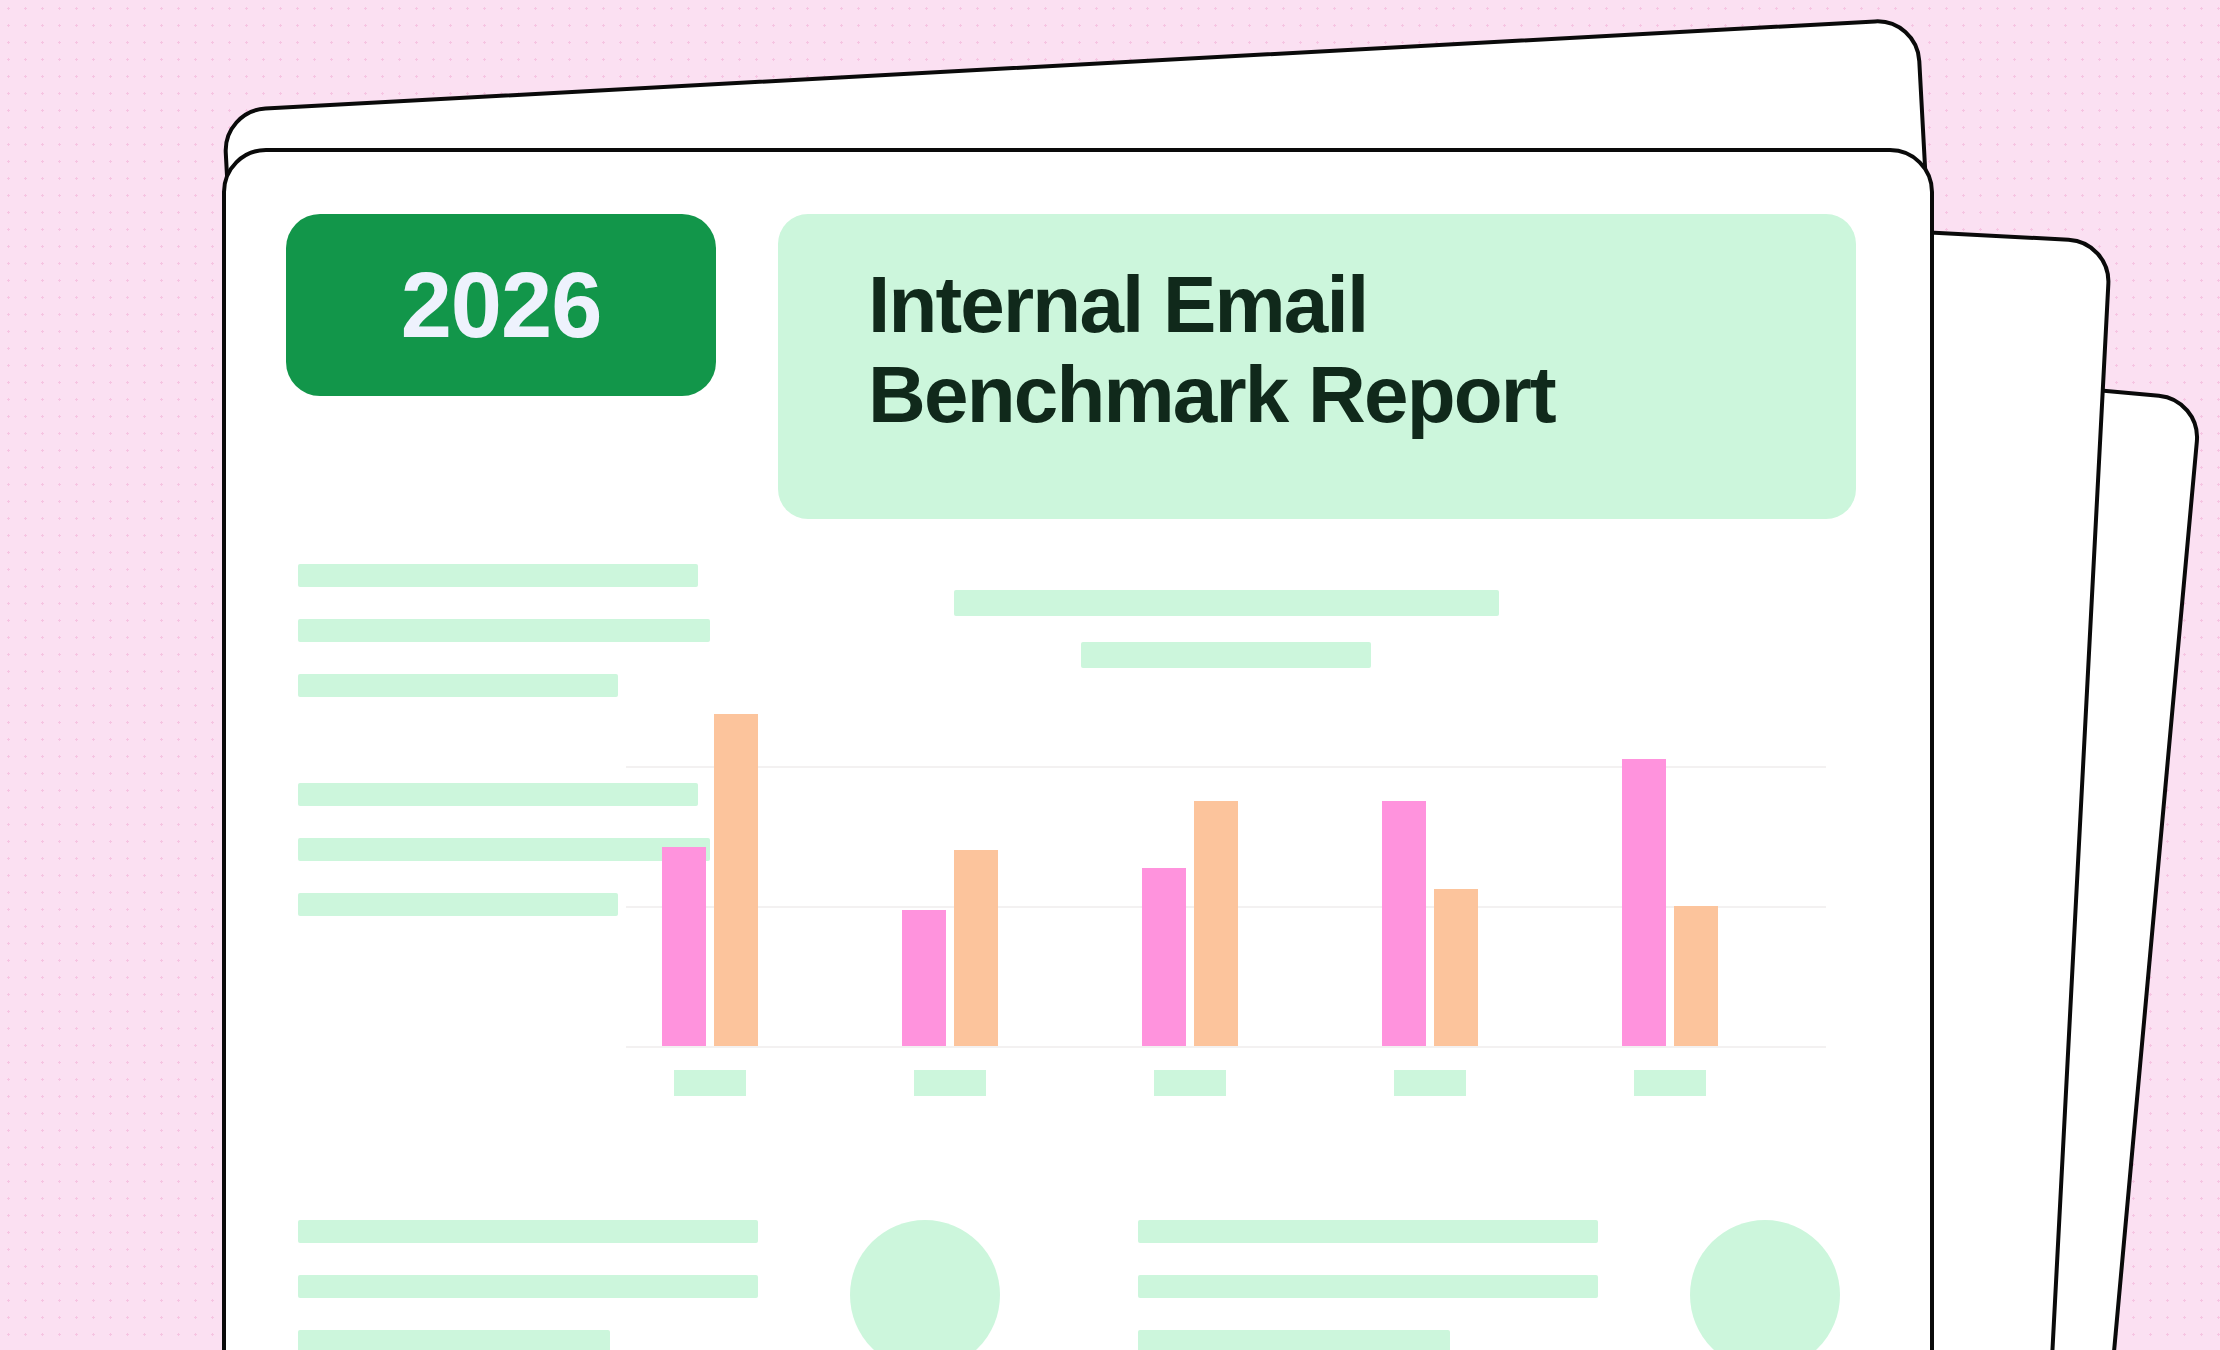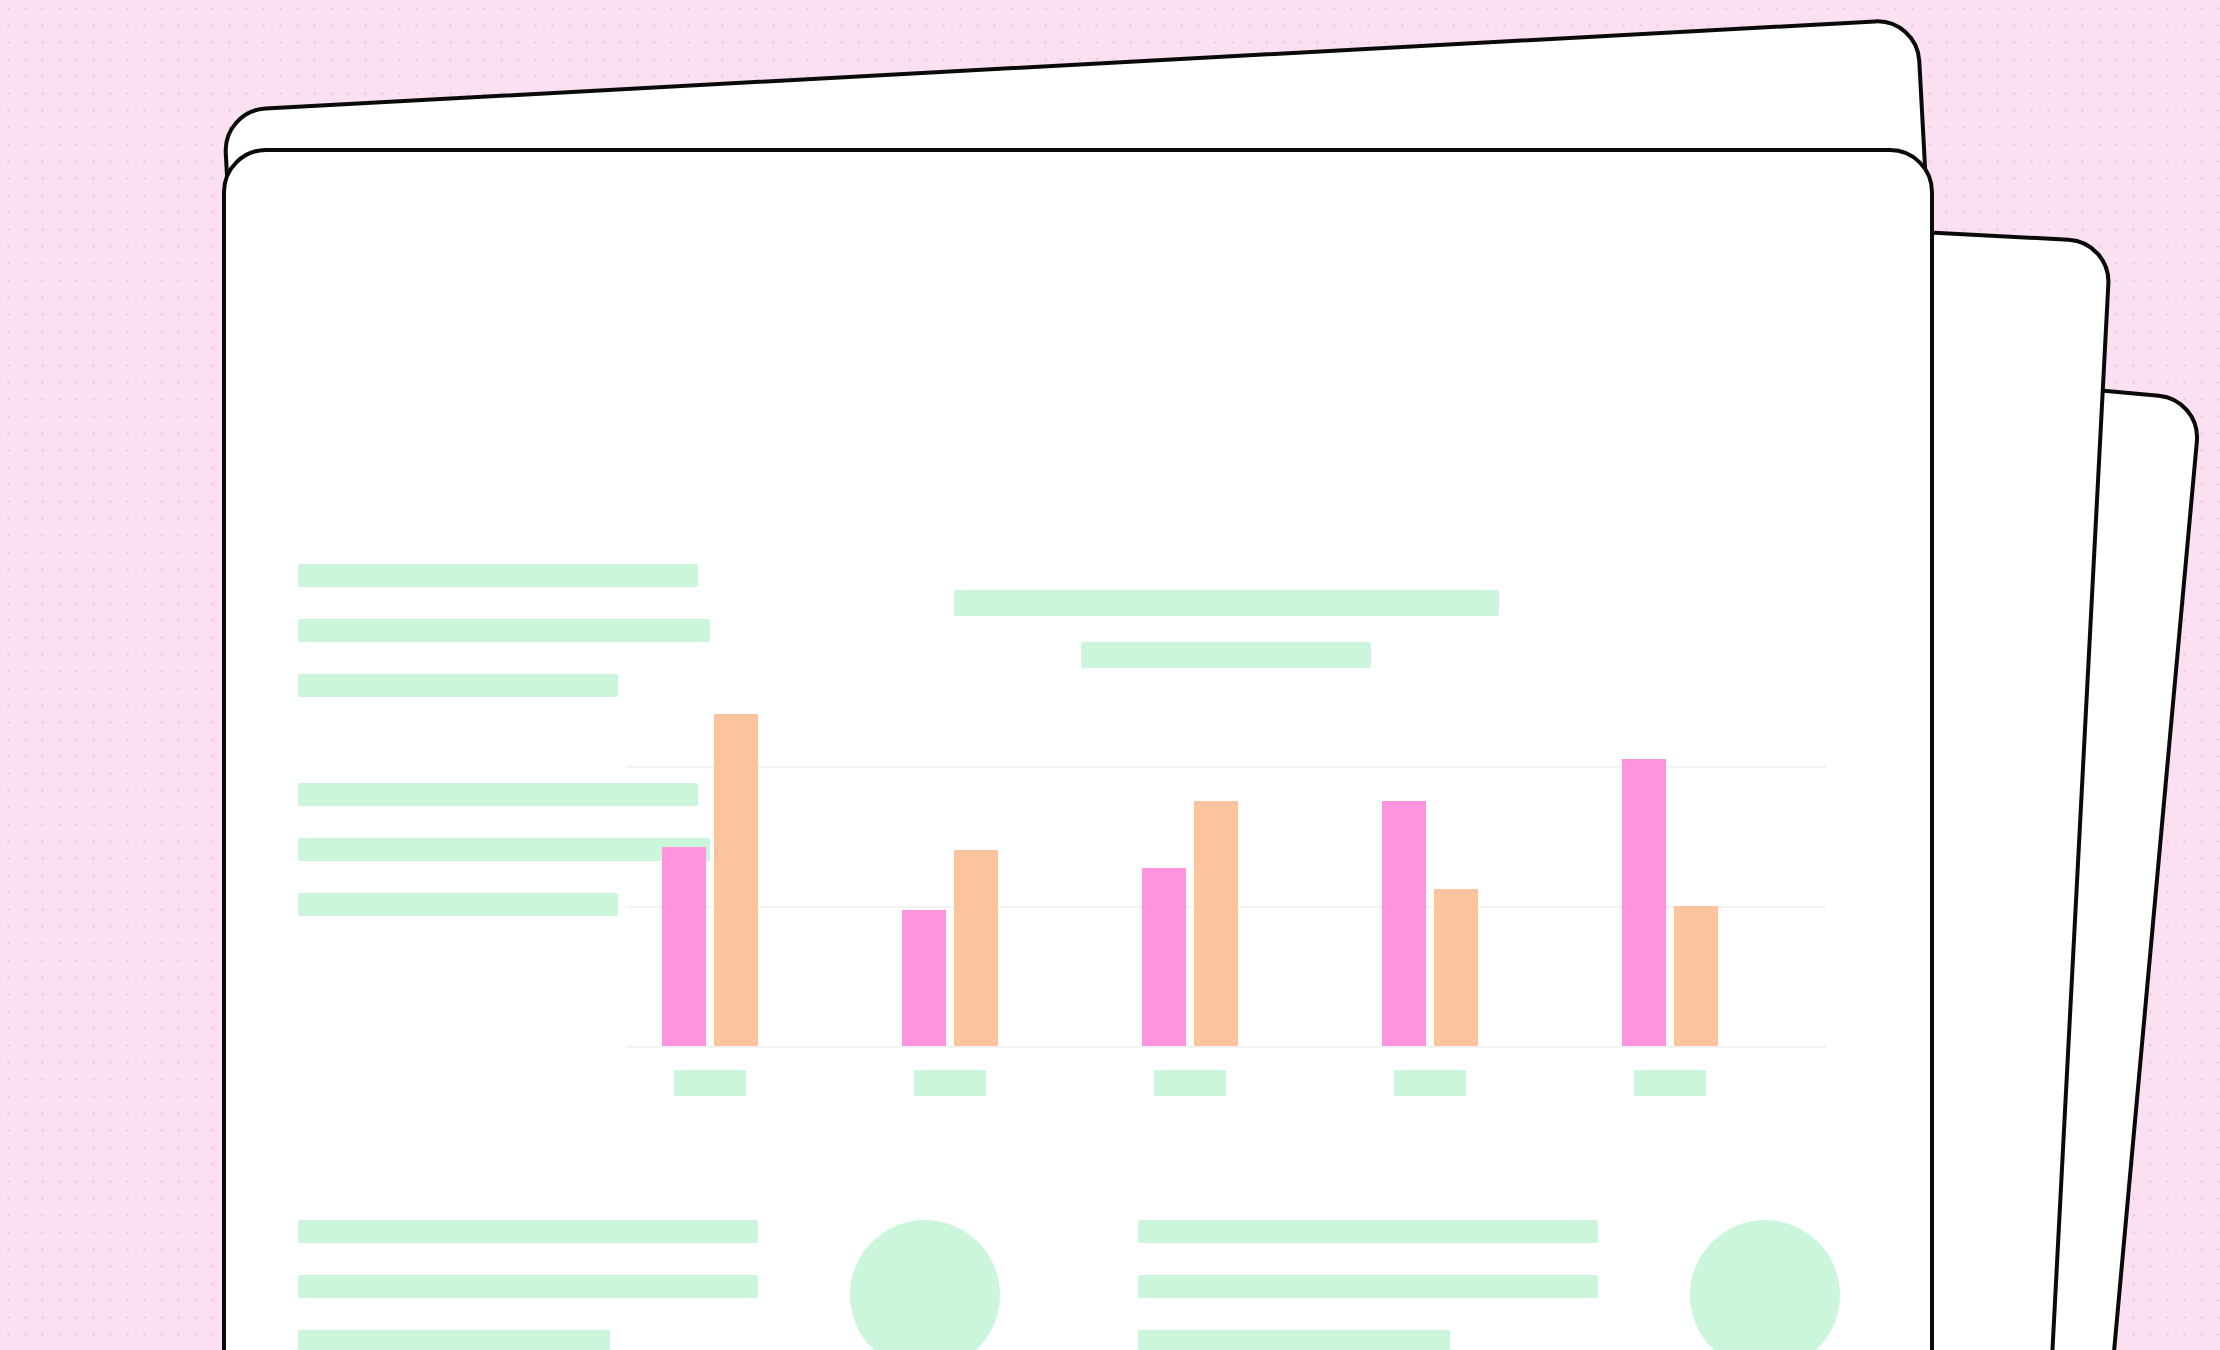--- a/index.html
+++ b/index.html
@@ -191,20 +191,32 @@
 <body>
 
 <div id="backdrop"></div>
 
 <div class="sheet" id="sheet-back-left"></div>
 <div class="sheet" id="sheet-back-right-2"></div>
 <div class="sheet" id="sheet-back-right-1"></div>
 
 <div class="sheet" id="sheet-main">
 
+  <div id="header-row">
+
+    <div id="year-badge">
+      <span id="year-badge-label">2026</span>
+    </div>
+
+    <div id="title-card">
+      <div class="title-line">Internal Email</div>
+      <div class="title-line">Benchmark Report</div>
+    </div>
+
+  </div>
 
   <div id="left-col">
 
     <div class="para-block">
       <div class="ph" style="width:400px"></div>
       <div class="ph" style="width:412px"></div>
       <div class="ph" style="width:320px"></div>
     </div>
 
     <div class="para-block">

